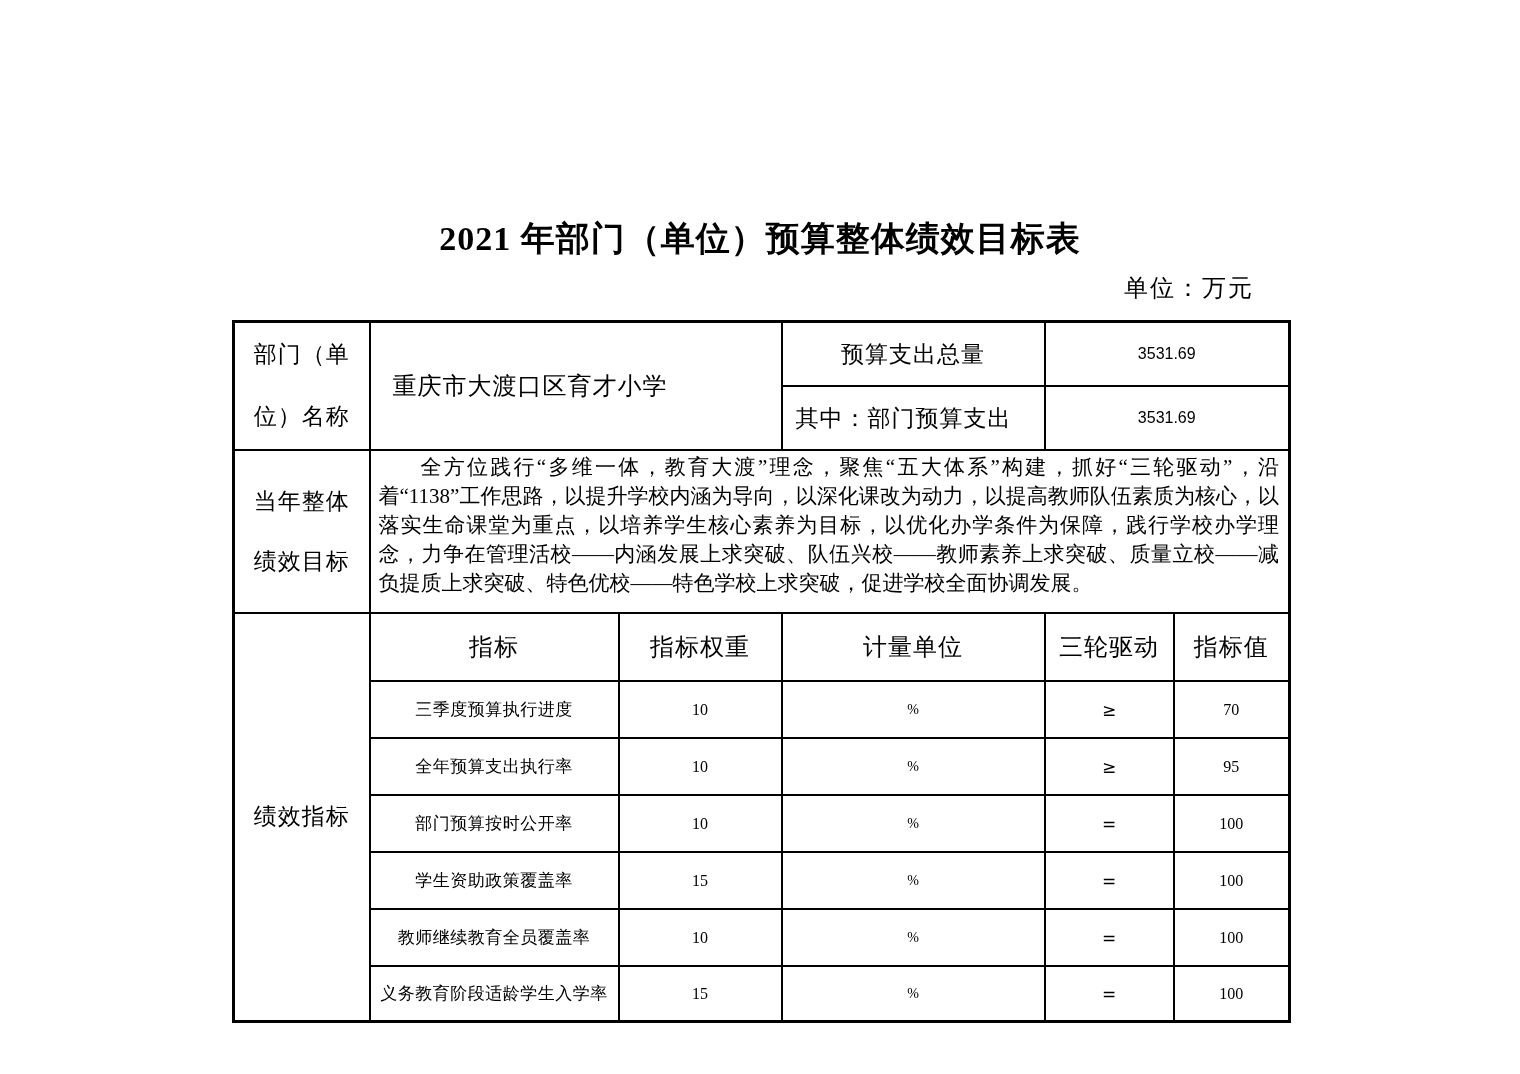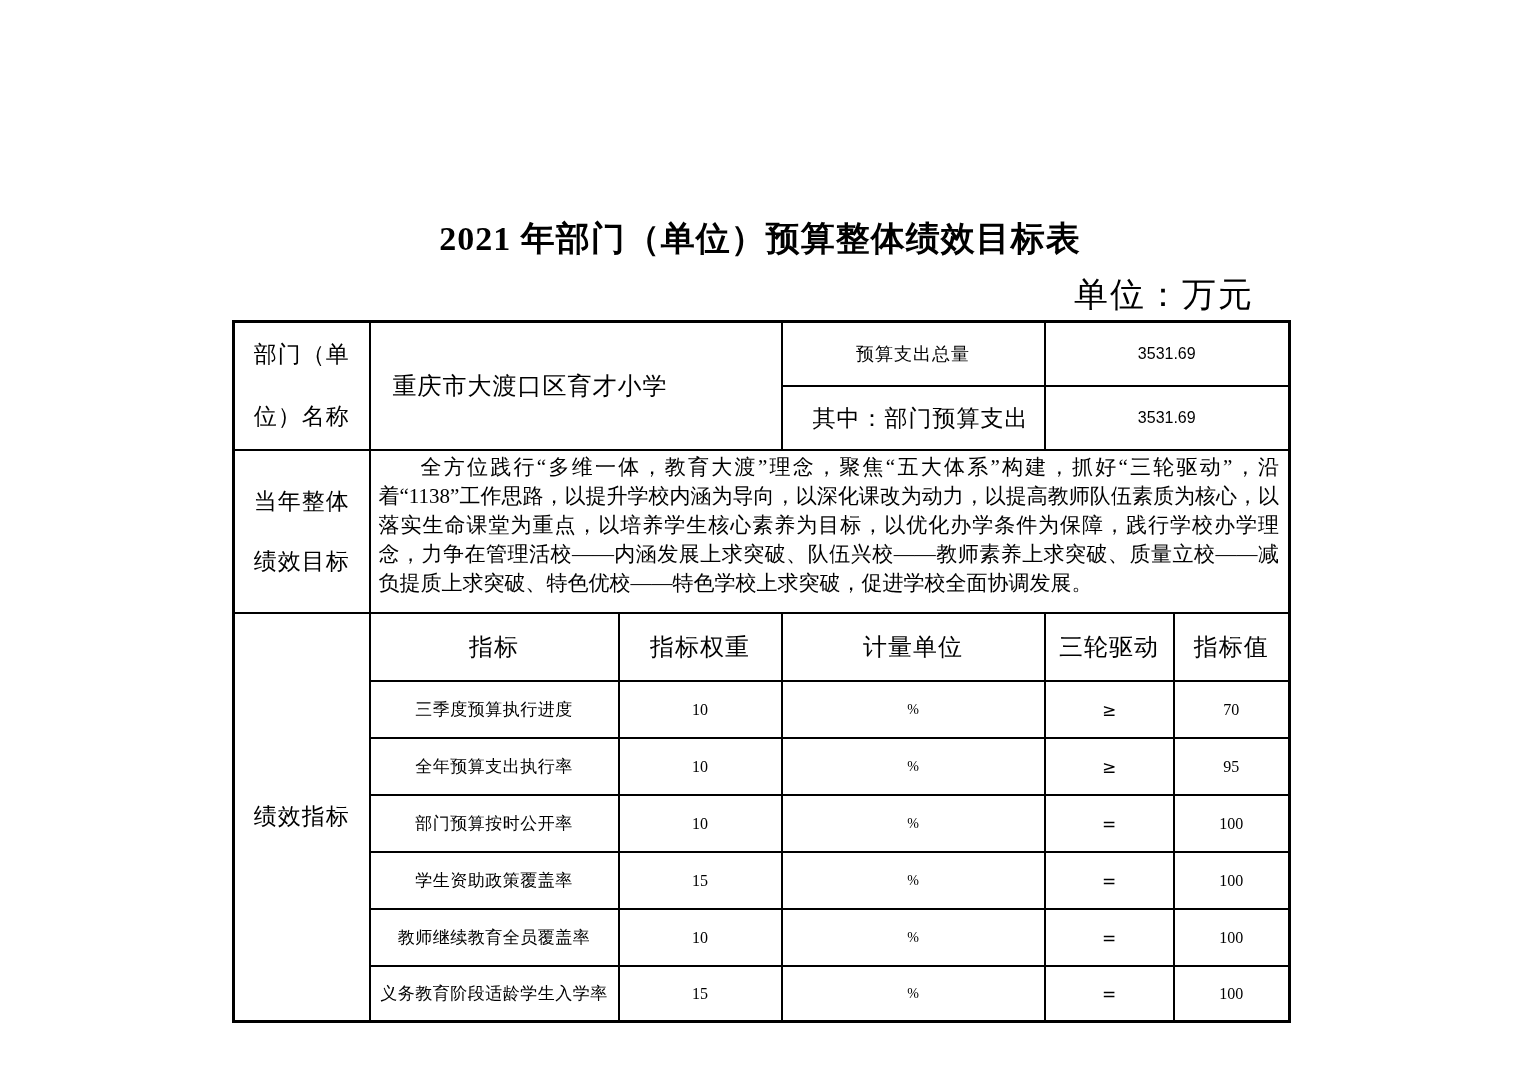--- a/index.html
+++ b/index.html
@@ -13,21 +13,21 @@
   .page{position:relative;width:1336px;height:1074px;background:#fff;}
 
   .title{
     position:absolute;left:232px;top:216px;width:1056px;
     text-align:center;font-size:34px;font-weight:600;
     letter-spacing:1px;white-space:nowrap;
   }
   .unit-note{
     position:absolute;left:232px;top:272px;width:1056px;
     box-sizing:border-box;padding-right:34px;
-    text-align:right;font-size:34px;letter-spacing:2px;white-space:nowrap;
+    text-align:right;font-size:24px;letter-spacing:2px;white-space:nowrap;
   }
 
   table.main{
     position:absolute;left:232px;top:320px;width:1056px;
     border-collapse:collapse;table-layout:fixed;
     border:3px solid #000;
   }
   td,th{
     border:2px solid #000;
     text-align:center;vertical-align:middle;
@@ -47,23 +47,23 @@
   .lbl{
     font-size:23px;letter-spacing:1px;
     padding:0 13px;line-height:62px;
   }
   tr.r3 .lbl{line-height:60px;}
 
   .name-cell{
     text-align:left;font-size:24px;letter-spacing:1px;
     padding-left:22px;
   }
-  .blk1{font-size:18px;letter-spacing:1px;}
+  .blk1{font-size:23px;letter-spacing:1px;}
   .blk1-left{
-    text-align:left;font-size:23px;letter-spacing:1px;padding-left:30px;
+    text-align:left;font-size:23px;letter-spacing:1px;padding-left:13px;
   }
   .big-num{
     font-family:"Liberation Sans","DejaVu Sans",sans-serif;
     font-size:16px;
   }
 
   .para{
     text-align:justify;
     font-size:21px;line-height:29px;
     padding:2px 9px 14px 8px;

